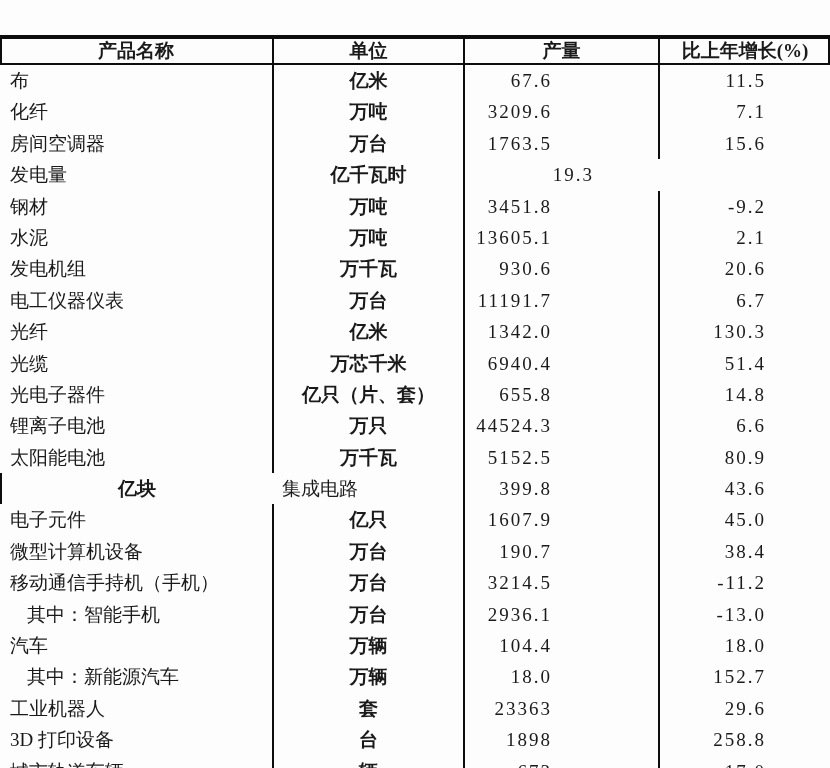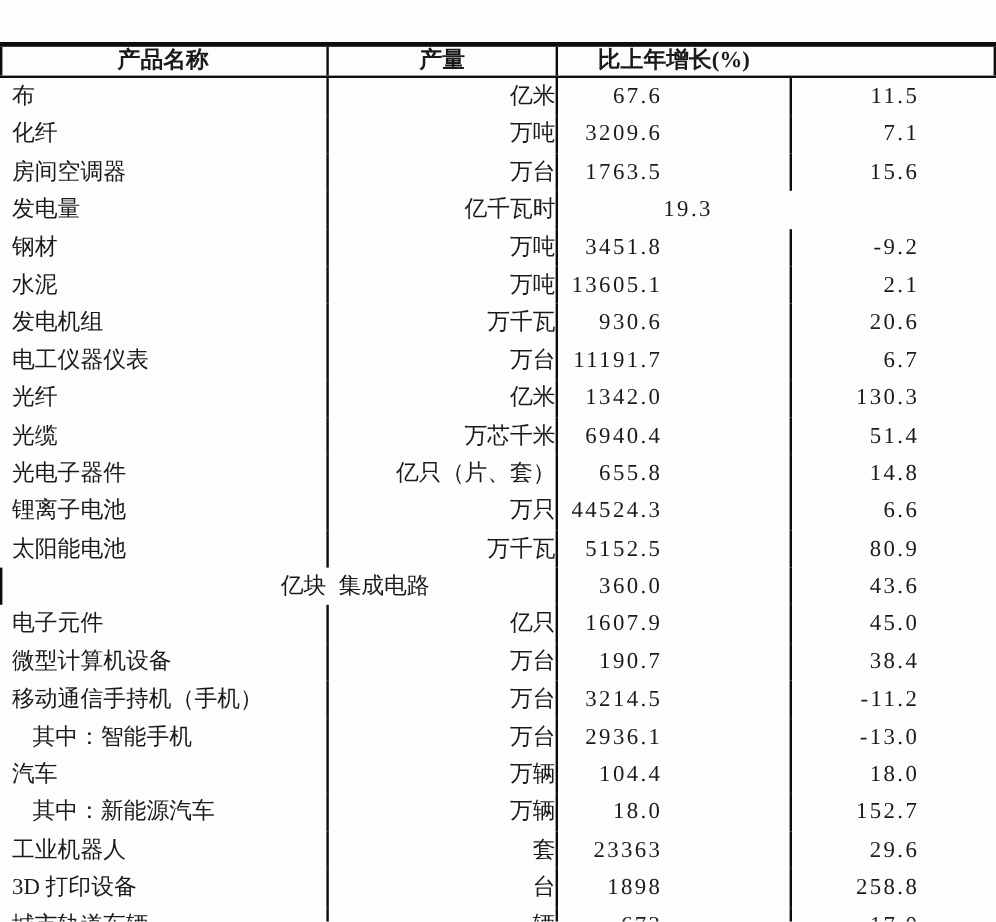--- a/index.html
+++ b/index.html
@@ -54,39 +54,41 @@
     border-left: 2px solid #0d0d0d;
   }
   .tbody .c-name {
     text-align: left;
     padding-left: 10px;
   }
   .tbody .row.indent .c-name {
     padding-left: 27px;
   }
   .tbody .c-unit {
-    text-align: right;
+    text-align: center;
+    font-weight: bold;
   }
   .tbody .c-output {
     text-align: right;
     padding-right: 106px;
     letter-spacing: 2px;
   }
   .tbody .c-growth {
     text-align: right;
     padding-right: 64px;
     letter-spacing: 2px;
   }
 </style>
 </head>
 <body>
 
 <div class="tbl">
   <div class="row header">
     <div class="cell c-name">产品名称</div>
+    <div class="cell c-unit">单位</div>
     <div class="cell c-output">产量</div>
     <div class="cell c-growth">比上年增长(%)</div>
   </div>
   <div class="tbody" id="tbody">
       <div class="row">
         <div class="cell c-name">布</div>
         <div class="cell c-unit">亿米</div>
         <div class="cell c-output">67.6</div>
         <div class="cell c-growth">11.5</div>
       </div>
@@ -157,21 +159,21 @@
       </div>
       <div class="row">
         <div class="cell c-name">太阳能电池</div>
         <div class="cell c-unit">万千瓦</div>
         <div class="cell c-output">5152.5</div>
         <div class="cell c-growth">80.9</div>
       </div>
       <div class="row">
         <div class="cell c-unit">亿块</div>
         <div class="cell c-name">集成电路</div>
-        <div class="cell c-output">360.0</div>
+        <div class="cell c-output">399.8</div>
         <div class="cell c-growth">43.6</div>
       </div>
       <div class="row">
         <div class="cell c-name">电子元件</div>
         <div class="cell c-unit">亿只</div>
         <div class="cell c-output">1607.9</div>
         <div class="cell c-growth">45.0</div>
       </div>
       <div class="row">
         <div class="cell c-name">微型计算机设备</div>

